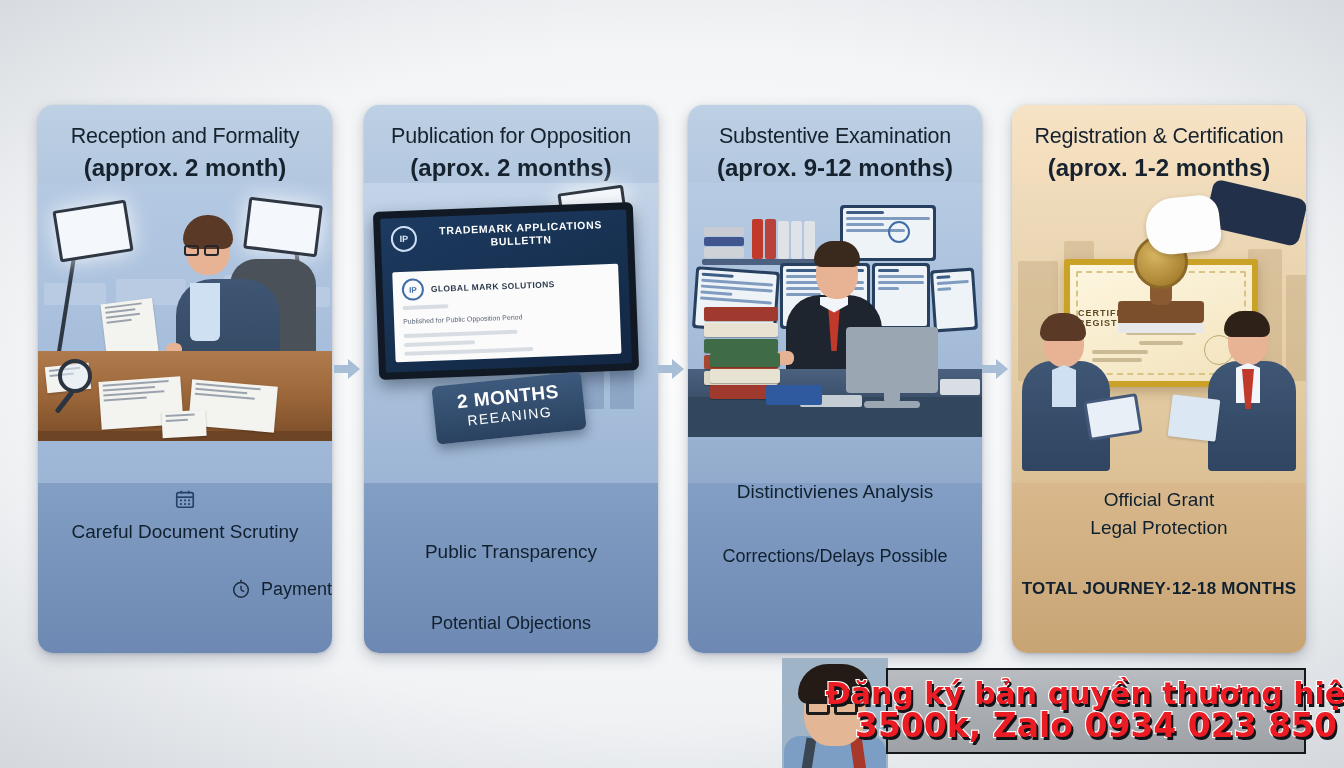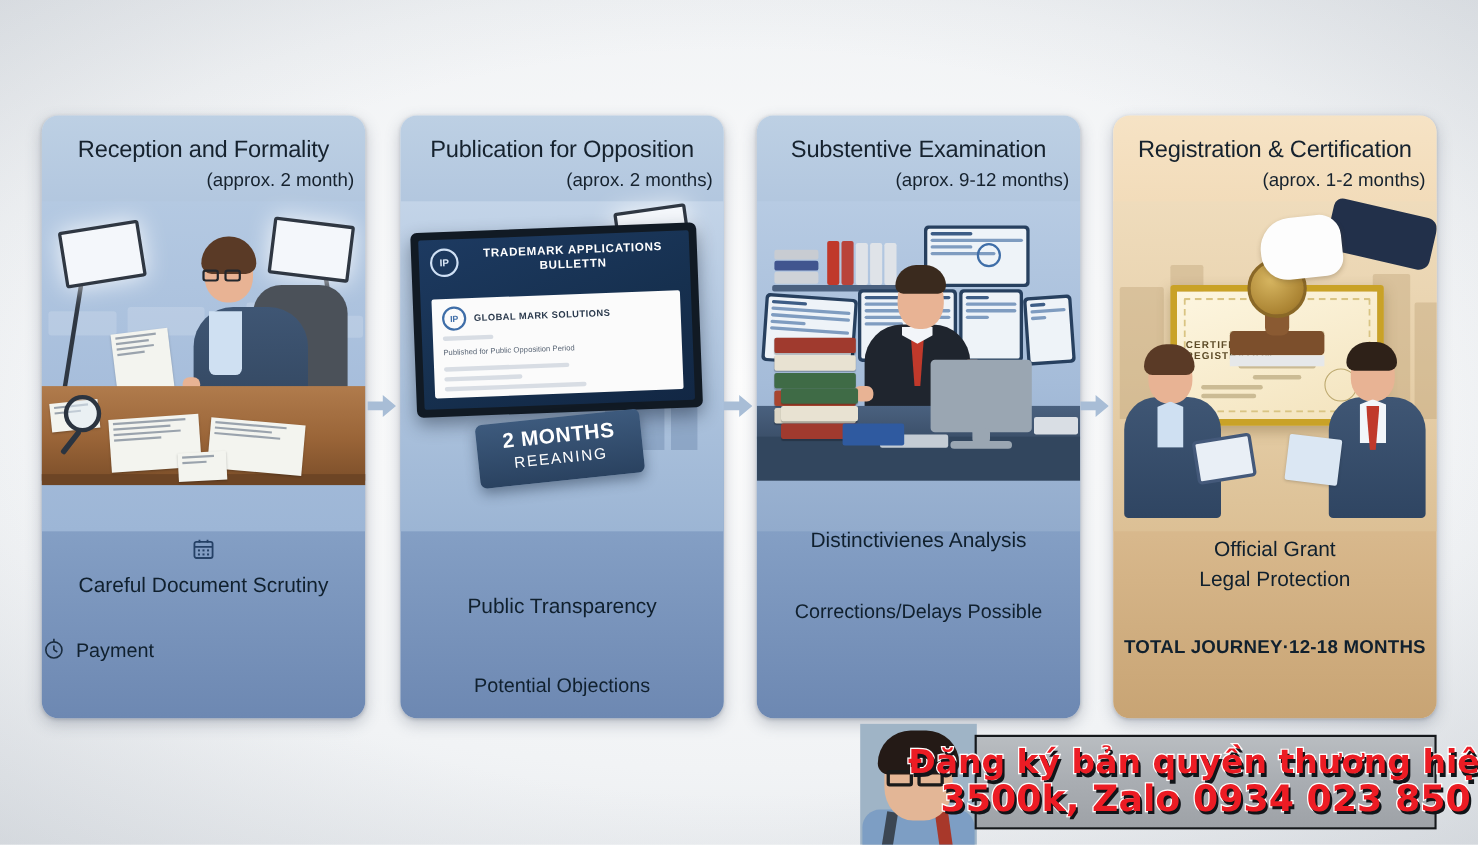--- a/index.html
+++ b/index.html
@@ -32,33 +32,33 @@
   .card.c3 { left: 688px; }
   .card.c4 { left: 1012px;
     background: linear-gradient(180deg, #f6e3c5 0%, #f0d8b4 22%, #dcbd92 62%, #c8a474 100%); }
 
   .card-title {
     text-align: center;
     padding: 20px 10px 0 10px;
     color: #16222e;
   }
   .card-title .t1 { font-size: 21.5px; font-weight: normal; letter-spacing: -0.2px; line-height: 1.1; }
-  .card-title .t2 { font-size: 17px; font-weight: normal; margin-top: 5px; text-align: right; }
+  .card-title .t2 { font-size: 24px; font-weight: bold; margin-top: 5px; }
 
   .art { position: absolute; left: 0; right: 0; top: 78px; height: 300px; }
 
   .captions {
     position: absolute; left: 0; right: 0; bottom: 0; height: 175px;
     text-align: center; color: #10202e;
   }
   .cap-main { font-size: 19px; line-height: 1.45; }
   .cap-sub  { font-size: 18px; }
   .cap-strong { font-size: 17px; font-weight: bold; letter-spacing: 0.2px; }
 
-  .icon-row { display: flex; align-items: center; justify-content: flex-start; gap: 9px; }
+  .icon-row { display: flex; align-items: center; justify-content: flex-end; gap: 9px; }
 
   
   .arrow {
     position: absolute; top: 358px; width: 26px; height: 22px;
   }
   .arrow.a1 { left: 334px; }
   .arrow.a2 { left: 658px; }
   .arrow.a3 { left: 982px; }
 
   

